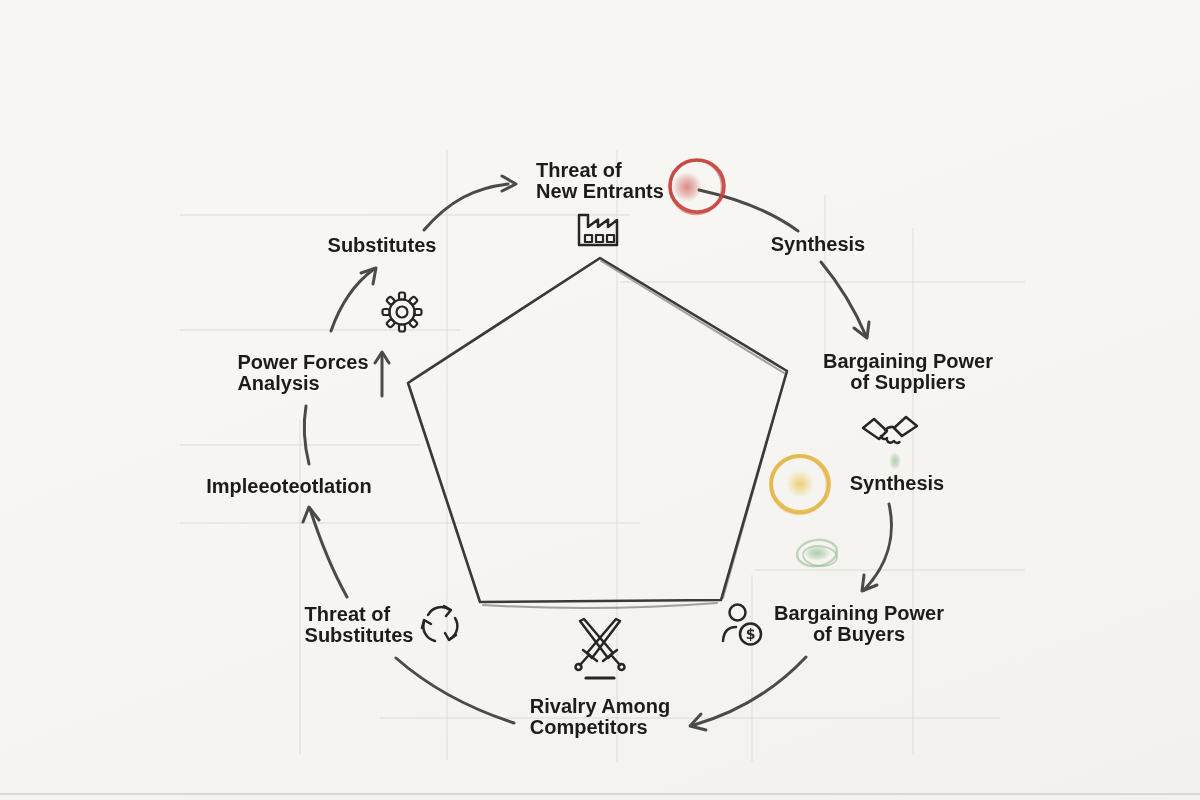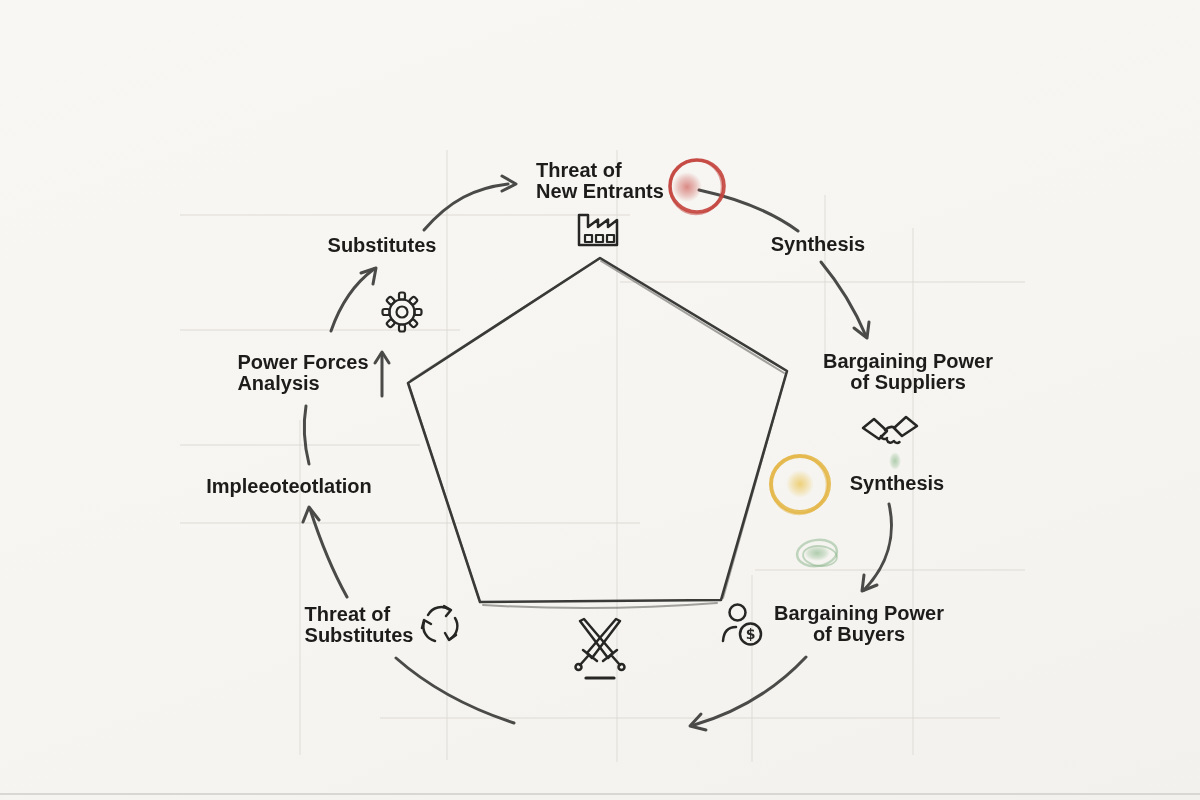--- a/index.html
+++ b/index.html
@@ -193,20 +193,22 @@
     <path class="ic" d="M7,30 L9,22 L16,26"></path>
   </svg>
 
 
   <div class="label centered" style="left:600px;top:181px">Threat of
 New Entrants</div>
   <div class="label" style="left:823px;top:351px">Bargaining Power
 of Suppliers</div>
   <div class="label" style="left:774px;top:603px">Bargaining Power
 of Buyers</div>
+  <div class="label centered" style="left:600px;top:717px">Rivalry Among
+Competitors</div>
   <div class="label centered" style="left:359px;top:625px">Threat of
 Substitutes</div>
 
   <div class="label centered" style="left:382px;top:245px">Substitutes</div>
   <div class="label centered" style="left:303px;top:373px">Power Forces
 Analysis</div>
   <div class="label centered" style="left:289px;top:486px">Impleeoteotlation</div>
   <div class="label centered" style="left:818px;top:244px">Synthesis</div>
   <div class="label centered" style="left:897px;top:483px">Synthesis</div>
 

